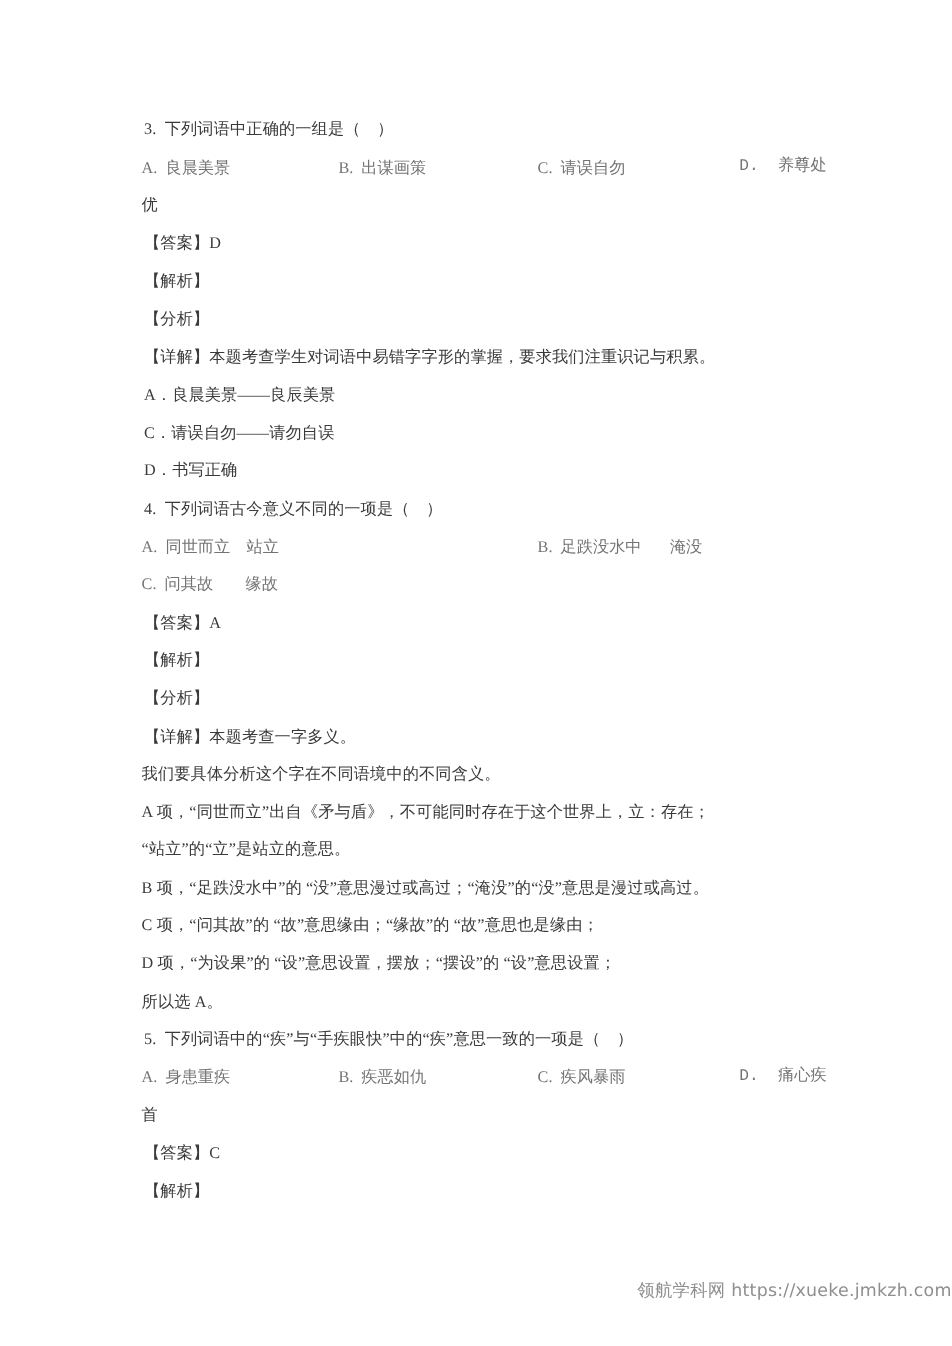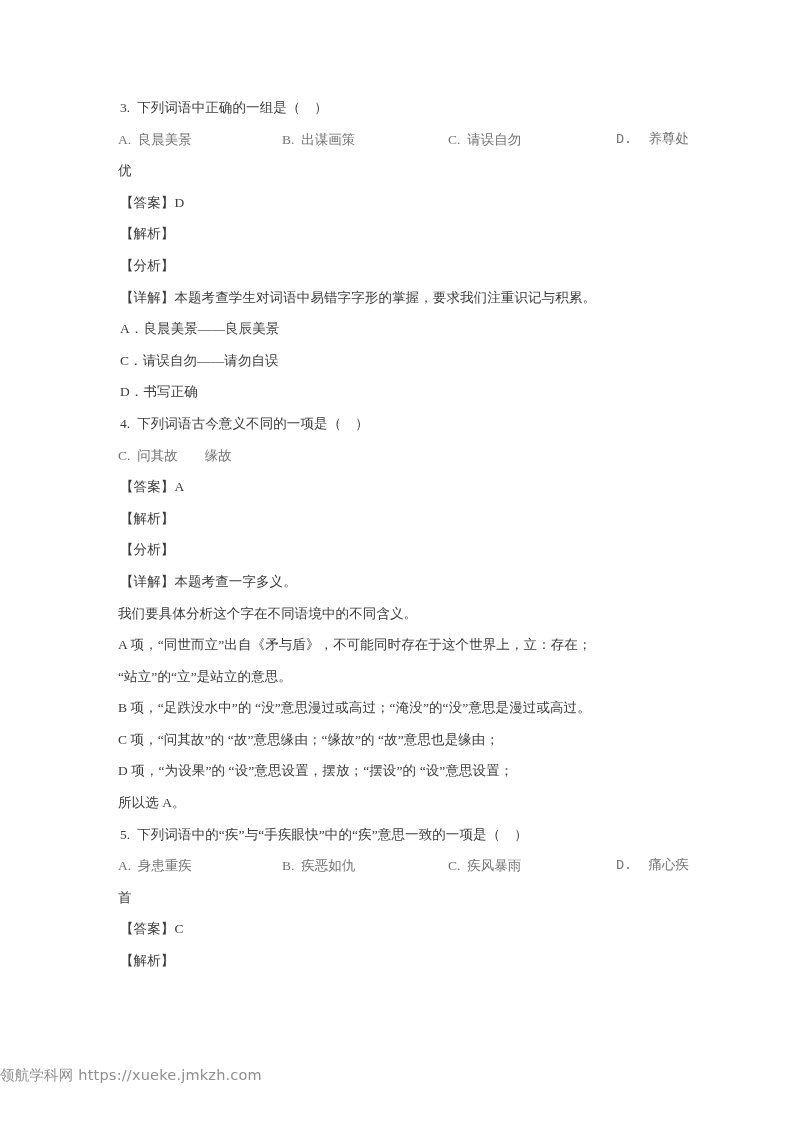--- a/index.html
+++ b/index.html
@@ -68,21 +68,21 @@
   
   .cols2 .opt:nth-child(1) { width: 330px; }
   .cols2 .opt:nth-child(2) { width: 230px; }
 
   
   .footer {
     position: absolute;
     left: 0;
     top: 1066px;
     width: 793px;
-    text-align: left;
+    text-align: right;
     font-family: "DejaVu Sans", "Liberation Sans", sans-serif;
     font-size: 14.5px;
     color: #8f8f8f;
     letter-spacing: 0.2px;
     white-space: pre;
   }
 </style>
 </head>
 <body>
 
@@ -105,20 +105,24 @@
     <div class="line indent">【解析】</div>
     <div class="line indent">【分析】</div>
     <div class="line indent">【详解】本题考查学生对词语中易错字字形的掌握，要求我们注重识记与积累。</div>
 
     <div class="line indent">A．良晨美景——良辰美景</div>
     <div class="line indent">C．请误自勿——请勿自误</div>
     <div class="line indent">D．书写正确</div>
 
     <div class="line indent">4.  下列词语古今意义不同的一项是（    ）</div>
 
+    <div class="opt-row cols2">
+      <span class="opt">A.  同世而立    站立</span>
+      <span class="opt">B.  足跌没水中       淹没</span>
+    </div>
     <div class="opt-row cols2">
       <span class="opt">C.  问其故        缘故</span>
     </div>
 
     <div class="line indent">【答案】A</div>
     <div class="line indent">【解析】</div>
     <div class="line indent">【分析】</div>
     <div class="line indent">【详解】本题考查一字多义。</div>
 
     <div class="line">我们要具体分析这个字在不同语境中的不同含义。</div>

